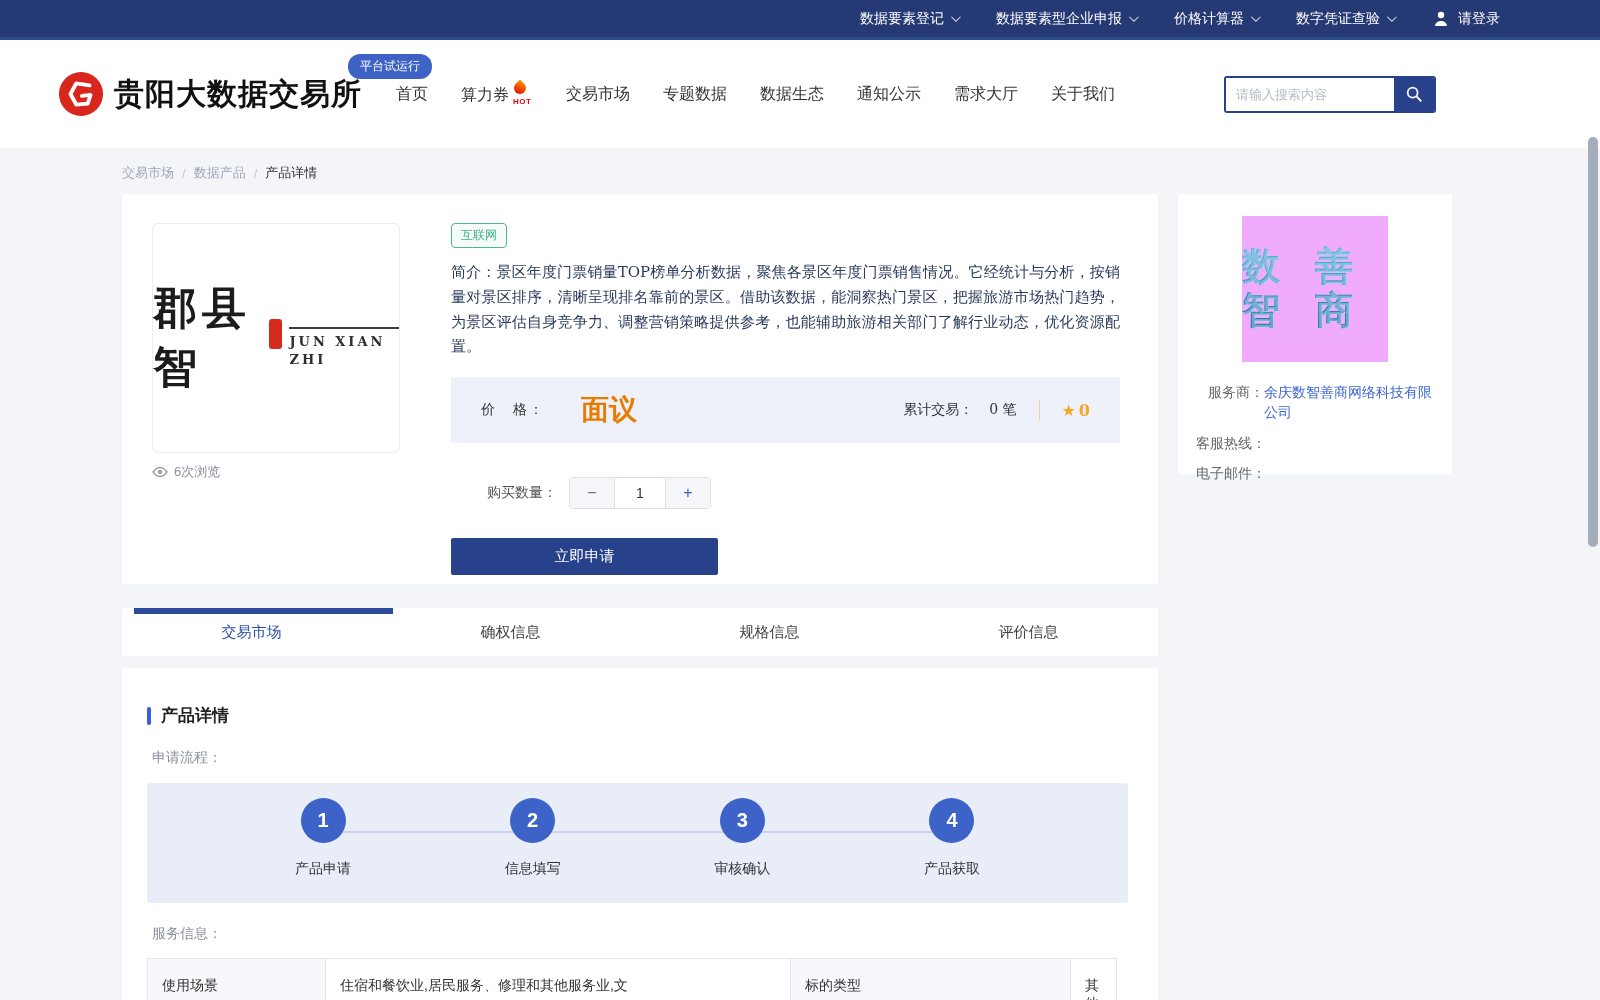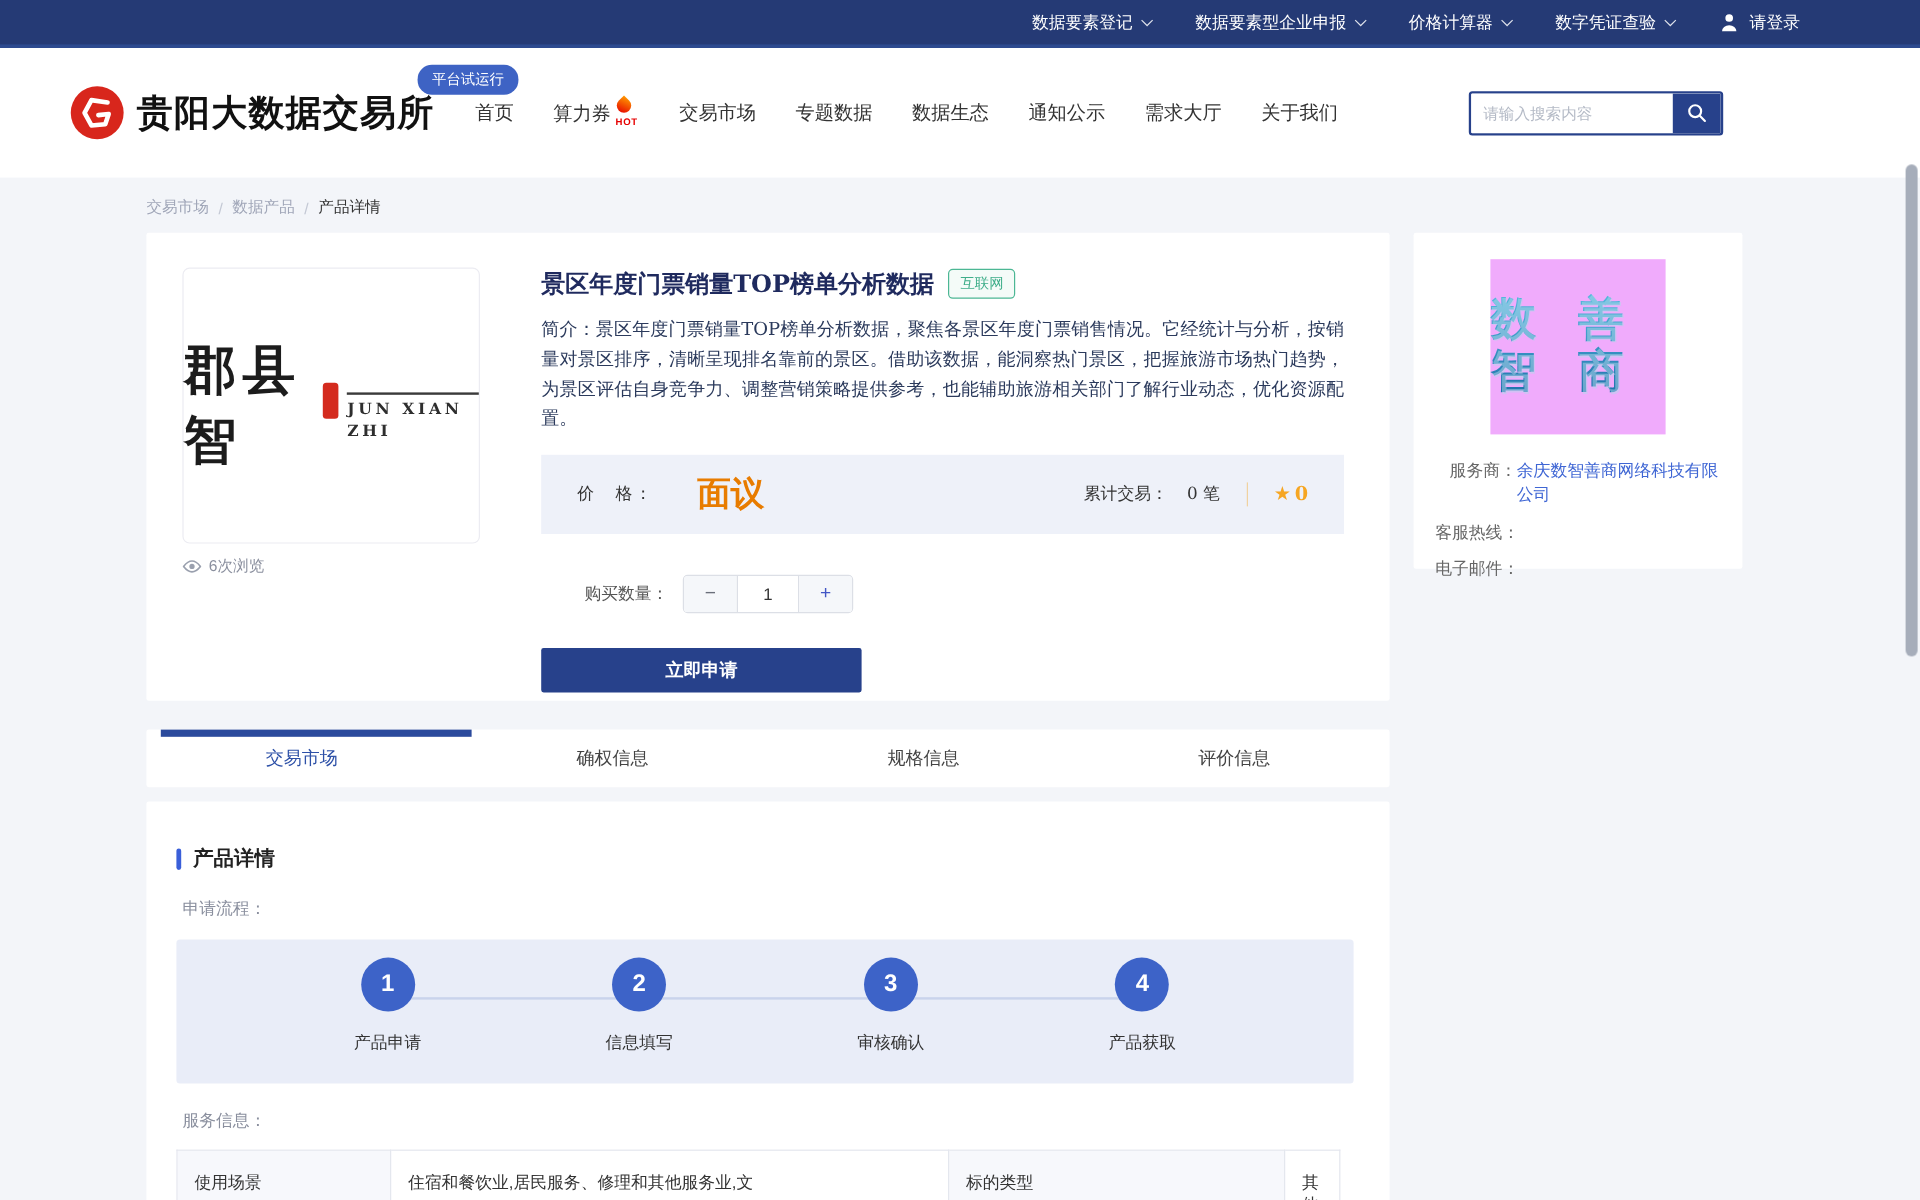--- a/index.html
+++ b/index.html
@@ -71,21 +71,21 @@
   .star-icon::before { content:"★"; color:#f6a623; font-size:16px; }
   .star-count { color:#f6a623; font-size:16px; font-weight:bold; margin-left:3px; font-family:"DejaVu Serif", serif; }
   .qty-row { margin-top:34px; display:flex; align-items:center; }
   .qty-label { font-size:14px; color:#555; margin-left:36px; }
   .stepper { display:flex; margin-left:12px; border:1px solid #dcdfe6; border-radius:4px; overflow:hidden; height:32px; }
   .step-btn { width:44px; background:#f5f7fa; border:none; font-size:16px; cursor:pointer; color:#6a6f7a; }
   .step-btn.plus { color:#4256c5; }
   .step-val { width:52px; border-left:1px solid #dcdfe6; border-right:1px solid #dcdfe6; background:#fff;
               display:flex; align-items:center; justify-content:center; font-size:14px; color:#333; }
   .apply-btn { margin-top:29px; width:267px; height:37px; background:#27418b; color:#fff; border:none;
-               font-size:15px; border-radius:2px; cursor:pointer;font-weight:bold; }
+               font-size:15px; border-radius:2px; cursor:pointer; }
 
   
   .side-card { width:274px; height:280px; padding:20px 18px; }
   .p-logo-box { width:146px; height:146px; margin:2px auto 20px; background:#f0abfc; display:flex; flex-direction:row;
                 align-items:center; justify-content:center; }
   .p-logo-line { font-size:38px; font-weight:bold; line-height:1.15; letter-spacing:2px;
                  background:linear-gradient(180deg,#55b9dd 0%,#1d6ea9 100%); -webkit-background-clip:text;
                  background-clip:text; color:transparent; text-shadow:1px 1px 0 rgba(180,215,235,.5); }
   .prov-row { display:flex; font-size:14px; line-height:1.45; margin-bottom:10px; }
   .prov-label { color:#666; white-space:nowrap; }
@@ -203,21 +203,20 @@
           <svg width="16" height="12" viewBox="0 0 16 12">
             <path d="M1 6 Q8 -3 15 6 Q8 15 1 6 z" fill="none" stroke="#9aa0ae" stroke-width="1.4"></path>
             <circle cx="8" cy="6" r="2.2" fill="#9aa0ae"></circle>
           </svg>
           <span>6次浏览</span>
         </div>
       </div>
 
       <div class="info-col">
         <div class="title-row">
-          <span class="p-title">景区年度门票销量TOP榜单分析数据</span>
           <span class="p-tag">互联网</span>
         </div>
         <div class="p-desc">简介：景区年度门票销量TOP榜单分析数据，聚焦各景区年度门票销售情况。它经统计与分析，按销量对景区排序，清晰呈现排名靠前的景区。借助该数据，能洞察热门景区，把握旅游市场热门趋势，为景区评估自身竞争力、调整营销策略提供参考，也能辅助旅游相关部门了解行业动态，优化资源配置。</div>
 
         <div class="price-bar">
           <div class="price-left">
             <span class="price-label">价　格：</span>
             <span class="price-value">面议</span>
           </div>
           <div class="price-right">

